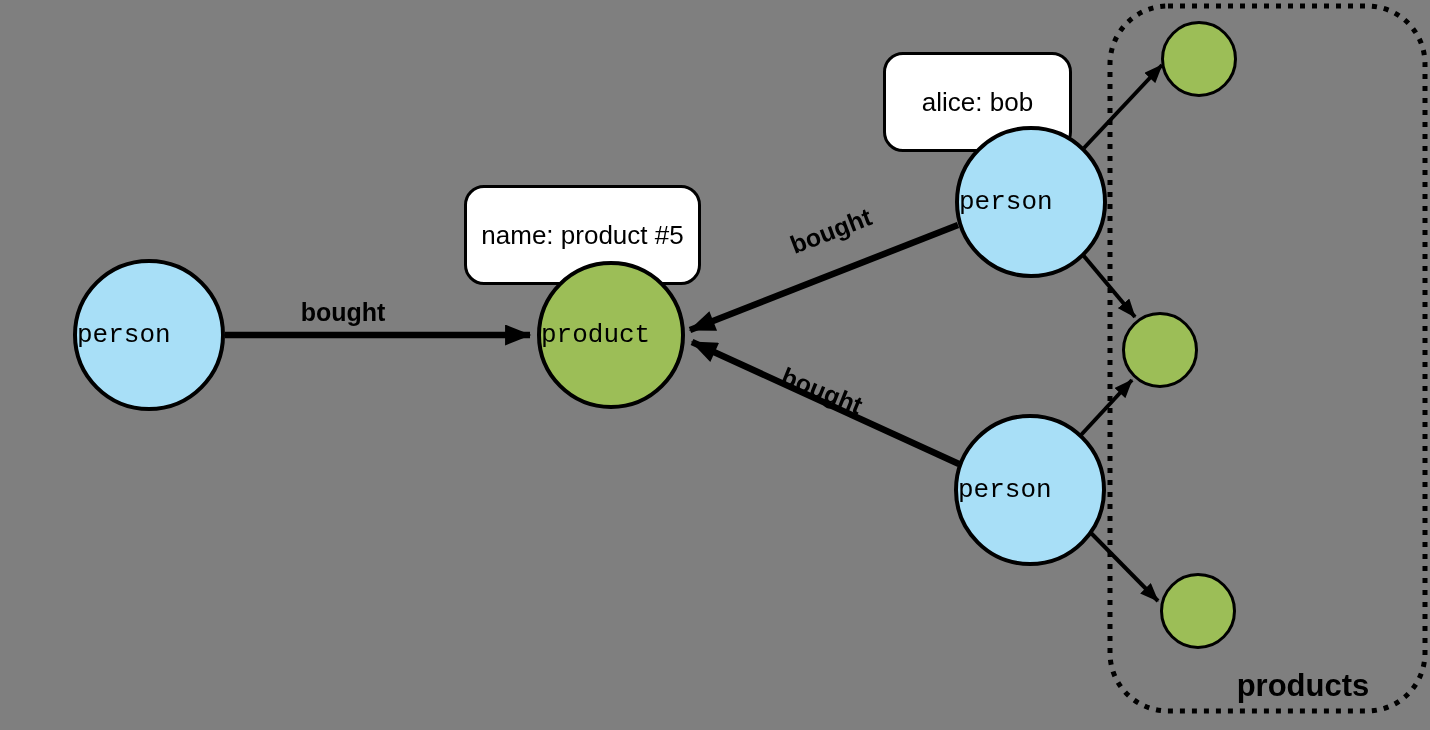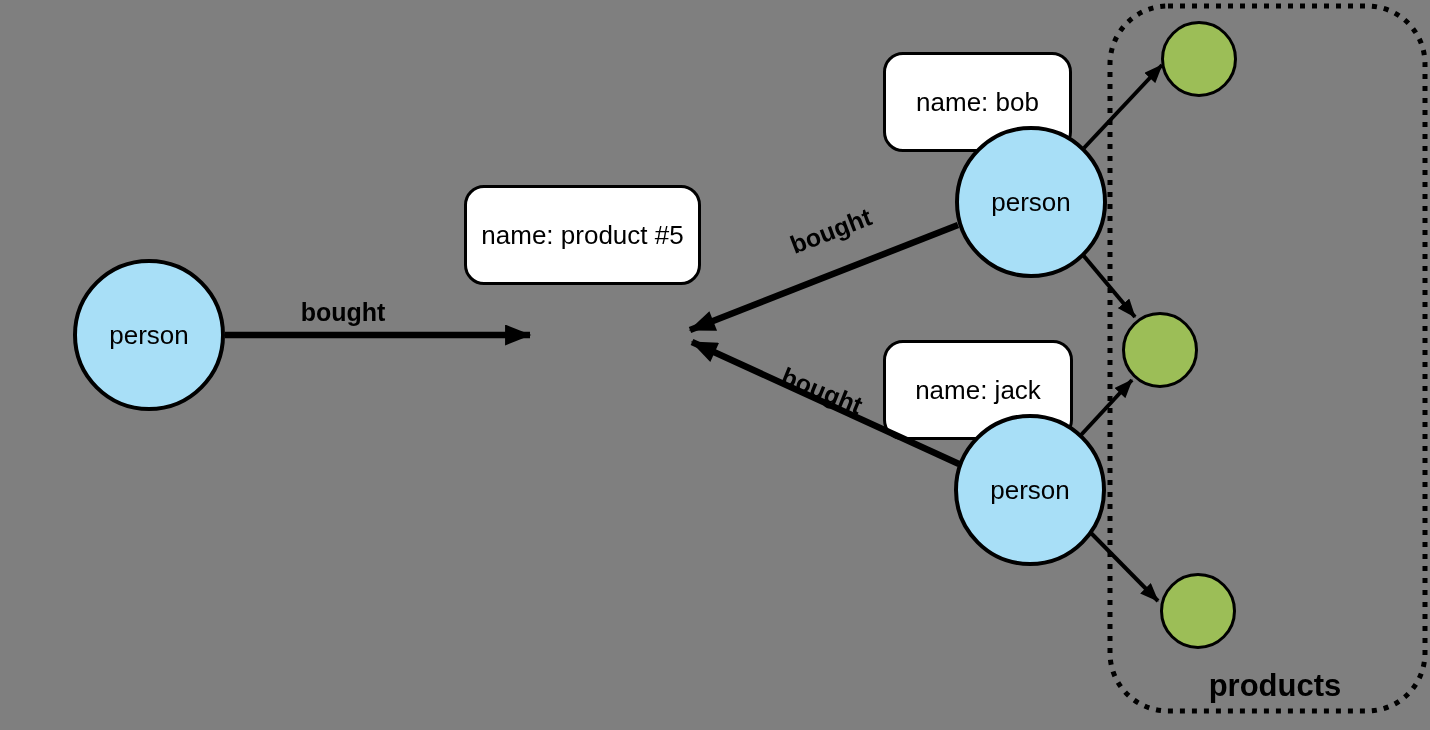--- a/index.html
+++ b/index.html
@@ -30,23 +30,23 @@
     font-size: 26px;
     box-sizing: border-box;
   }
   .node-circle {
     position: absolute;
     z-index: 2;
     border: 4px solid var(--stroke, #000);
     border-radius: 50%;
     display: flex;
     align-items: center;
-    justify-content: center;
     font-size: 26px;
     box-sizing: border-box;
+    font-family: Liberation Mono, monospace;
   }
   .person-node  { background: var(--person-fill, #A8DFF7); }
   .product-node { background: var(--product-fill, #9CBE57); }
   .small-node   { border-width: 3px; }
   .edge-label {
     position: absolute;
     z-index: 4;
     font-weight: bold;
     font-size: 25px;
     white-space: nowrap;
@@ -54,44 +54,45 @@
   }
   .edge-label.rot-bob  { transform: translate(-50%, -50%) rotate(-21deg); }
   .edge-label.rot-jack { transform: translate(-50%, -50%) rotate(22deg); }
   .group-label {
     position: absolute;
     z-index: 2;
     font-size: 31px;
     font-weight: 600;
     white-space: nowrap;
     transform: translate(-50%, -50%);
+    margin-left: 28px;
   }
 </style>
 </head>
 <body>
 
 <div class="stage">
 
 
   <div class="prop-box" style="left:418px; top:185px; width:237px; height:100px;margin-left:46px;">
     <span>name: product #5</span>
   </div>
 
   <div class="prop-box" style="left:883px; top:52px; width:189px; height:100px;">
-    <span>name: bob</span>
+    <span>alice: bob</span>
   </div>
 
-  <div class="prop-box" style="left:883px; top:340px; width:190px; height:100px;">
-    <span>name: jack</span>
-  </div>
 
   <div class="node-circle person-node" style="left:73px; top:259px; width:152px; height:152px;">
     <span>person</span>
   </div>
 
+  <div class="node-circle product-node" style="left:537px; top:261px; width:148px; height:148px;">
+    <span>product</span>
+  </div>
 
   <div class="node-circle person-node" style="left:955px; top:126px; width:152px; height:152px;">
     <span>person</span>
   </div>
 
   <div class="node-circle person-node" style="left:954px; top:414px; width:152px; height:152px;">
     <span>person</span>
   </div>
 
   <div class="node-circle product-node small-node" style="left:1161px; top:21px; width:76px; height:76px;"></div>

